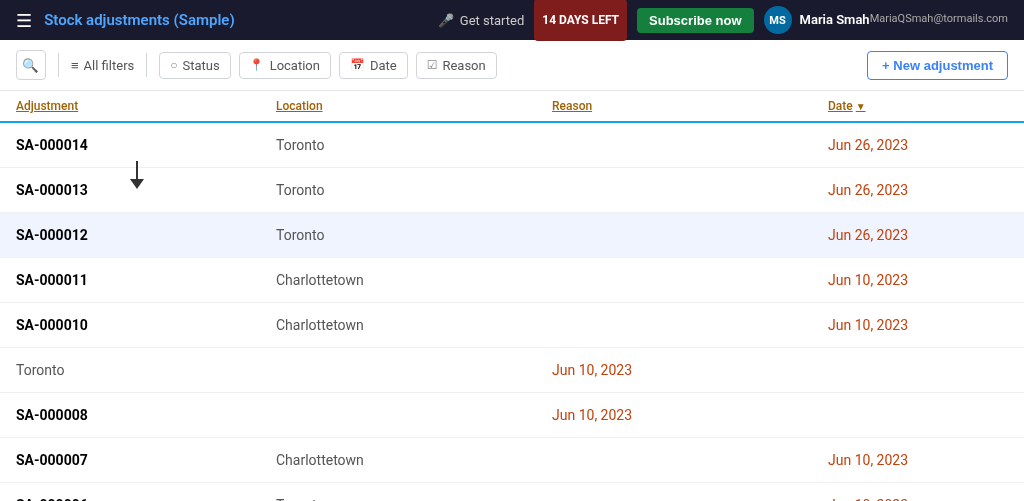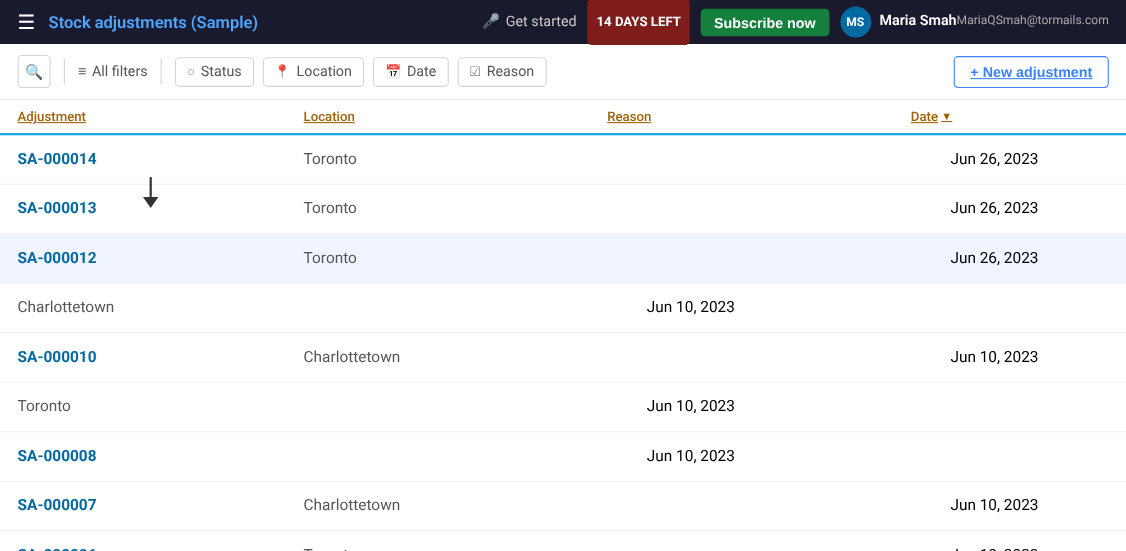--- a/index.html
+++ b/index.html
@@ -49,38 +49,38 @@
       border: 1px solid #d1d5db; border-radius: 4px; cursor: pointer;
       font-size: 13px; color: #555; background: #fff;
     }
     .filter-icon { font-size: 12px; color: #888; }
     .all-filters { display: flex; align-items: center; gap: 5px; font-size: 13px; color: #555; cursor: pointer; }
 
     .new-adj-btn {
       margin-left: auto;
       background: #fff; border: 1px solid #3b82f6; color: #3b82f6;
       border-radius: 4px; padding: 6px 14px; font-size: 13px; font-weight: 600;
-      cursor: pointer; display: flex; align-items: center; gap: 5px; text-decoration: underline;
+      cursor: pointer; display: flex; align-items: center; gap: 5px;
     }
     .table-header {
       display: grid; grid-template-columns: 260px 1fr 1fr 180px;
       padding: 8px 16px; border-bottom: 2px solid #0ea5e9;
       font-size: 12px; color: #a16207; font-weight: 500; text-decoration: underline;
     }
     .table-header .col-date { display: flex; align-items: center; gap: 3px; }
     .table-row {
       display: grid; grid-template-columns: 260px 1fr 1fr 180px;
       padding: 14px 16px; border-bottom: 1px solid #f0f0f0;
       align-items: center; cursor: pointer;
     }
     .table-row.highlighted { background: #f0f4ff; }
-    .adj-id { font-weight: 700; font-size: 14px; color: #0369a1; }
+    .adj-id { font-weight: 700; font-size: 14px; color: #000000; }
     .location-text { font-size: 14px; color: #555; }
     .reason-text { font-size: 14px; color: #555; }
-    .date-text { font-size: 14px; color: #000000; margin-left: 36px; }
+    .date-text { font-size: 14px; color: #c2410c; }
 
     
     .arrow-down {
       display: inline-block;
       width: 0; height: 0;
       border-left: 7px solid transparent;
       border-right: 7px solid transparent;
       border-top: 10px solid #333;
       position: relative;
     }
@@ -179,20 +179,21 @@
       <span class="reason-text"></span>
       <span class="date-text">Jun 26, 2023</span>
     </div>
       <div class="table-row highlighted">
       <span class="adj-id">SA-000012</span>
       <span class="location-text">Toronto</span>
       <span class="reason-text"></span>
       <span class="date-text">Jun 26, 2023</span>
     </div>
       <div class="table-row">
+      <span class="adj-id">SA-000011</span>
       <span class="location-text">Charlottetown</span>
       <span class="reason-text"></span>
       <span class="date-text">Jun 10, 2023</span>
     </div>
       <div class="table-row">
       <span class="adj-id">SA-000010</span>
       <span class="location-text">Charlottetown</span>
       <span class="reason-text"></span>
       <span class="date-text">Jun 10, 2023</span>
     </div>

